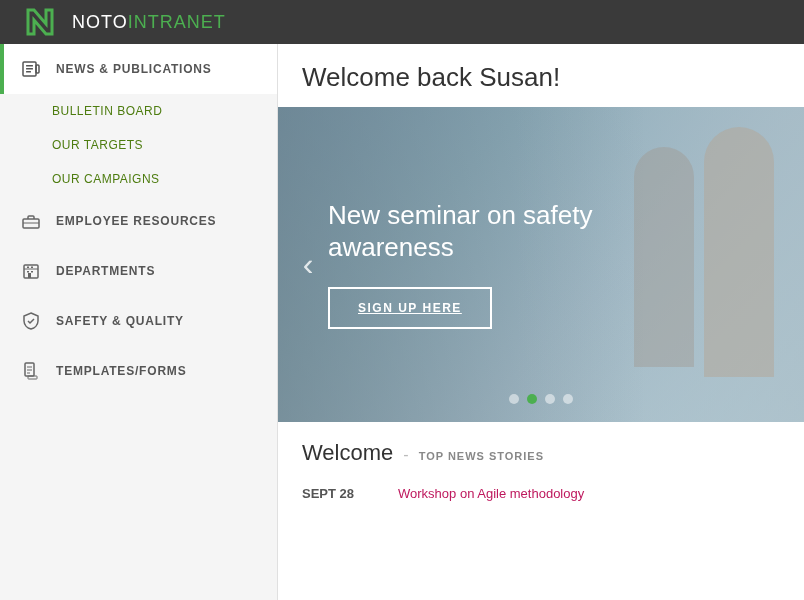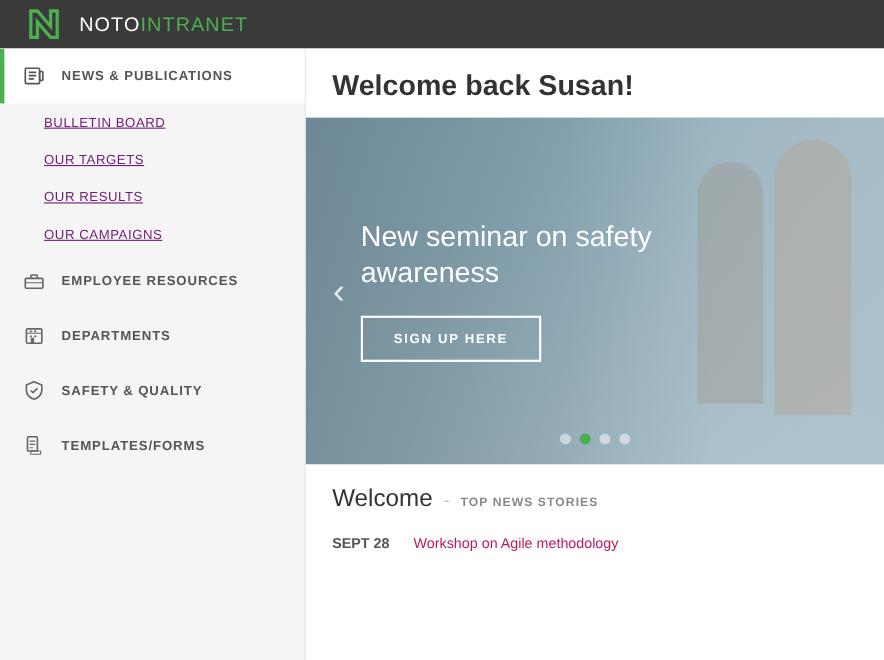--- a/index.html
+++ b/index.html
@@ -93,41 +93,40 @@
       letter-spacing: 0.8px;
       text-transform: uppercase;
       text-align: right;
     }
 
     
     .sidebar-sub {
       padding: 0;
     }
     .sidebar-sub-item {
-      padding: 10px 20px 10px 40px;
+      padding: 10px 20px 10px 52px;
       font-size: 12px;
-      color: #701a75;
+      color: #4d7c0f;
       letter-spacing: 0.5px;
       text-transform: uppercase;
       cursor: pointer;
       display: block;
-      text-decoration: underline;
     }
 
     
     .content {
       flex: 1;
       overflow-y: auto;
       background: #fff;
     }
 
     .welcome-header {
       padding: 18px 24px 14px;
       font-size: 26px;
-      font-weight: 700;
+      font-weight: 400;
       color: #333;
     }
 
     
     .banner {
       position: relative;
       width: 100%;
       height: 315px;
       background: #6b8fa3;
       overflow: hidden;
@@ -201,20 +200,21 @@
       display: inline-block;
       border: 2px solid #fff;
       color: #fff;
       font-size: 12px;
       font-weight: 700;
       letter-spacing: 1.5px;
       padding: 12px 28px;
       text-transform: uppercase;
       cursor: pointer;
       background: transparent;
+      text-decoration: underline;
     }
 
     .banner-prev {
       position: absolute;
       left: 10px;
       top: 50%;
       transform: translateY(-50%);
       z-index: 4;
       color: rgba(255,255,255,0.8);
       font-size: 32px;
@@ -267,21 +267,21 @@
       text-transform: uppercase;
     }
     .agenda-divider {
       color: #bbb;
       font-size: 16px;
     }
 
     .agenda-row {
       display: flex;
       align-items: baseline;
-      gap: 4px;
+      gap: 26px;
       padding: 6px 0;
     }
     .agenda-date {
       font-size: 13px;
       font-weight: 700;
       color: #555;
       text-transform: uppercase;
       min-width: 70px;
     }
     .agenda-desc {
@@ -316,21 +316,20 @@
           <rect x="5" y="12" width="5" height="1.5" rx="0.5" fill="#555"></rect>
           <rect x="15" y="6" width="3" height="8" rx="1" stroke="#555" stroke-width="1.5"></rect>
         </svg>
       </span>
       <span class="item-label">NEWS &amp; PUBLICATIONS</span>
     </div>
 
     <div class="sidebar-sub">
       <span class="sidebar-sub-item">BULLETIN BOARD</span>
       <span class="sidebar-sub-item">OUR TARGETS</span>
-      <span class="sidebar-sub-item">OUR RESULTS</span>
       <span class="sidebar-sub-item">OUR CAMPAIGNS</span>
     </div>
 
     <div class="sidebar-item">
       <span class="item-icon">
         <svg width="20" height="20" viewBox="0 0 20 20" fill="none">
           <rect x="2" y="8" width="16" height="9" rx="1" stroke="#666" stroke-width="1.5"></rect>
           <path d="M7 8V6a1 1 0 0 1 1-1h4a1 1 0 0 1 1 1v2" stroke="#666" stroke-width="1.5"></path>
           <line x1="2" y1="12" x2="18" y2="12" stroke="#666" stroke-width="1"></line>
         </svg>

